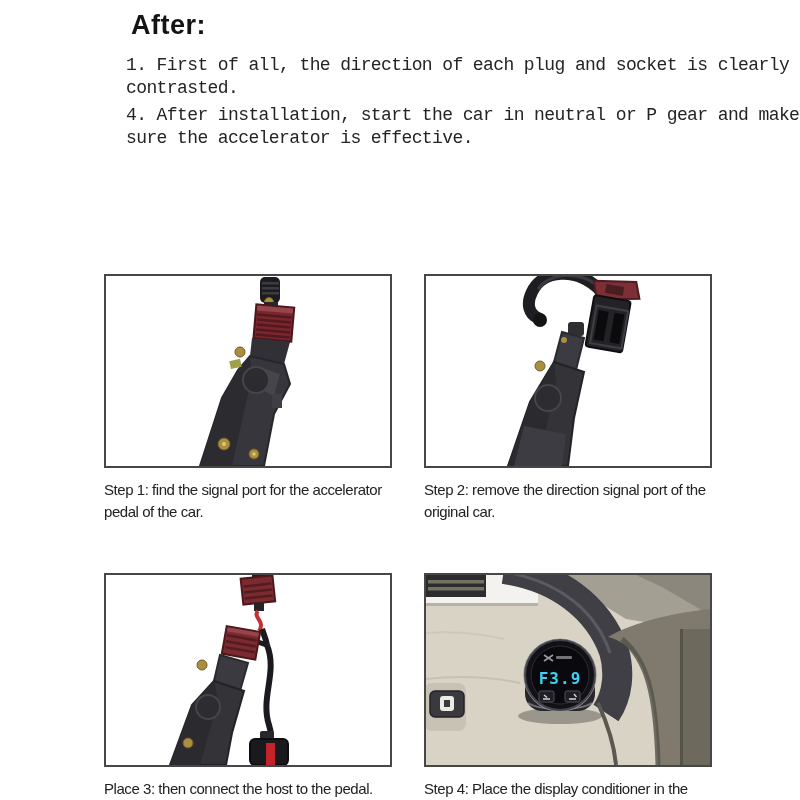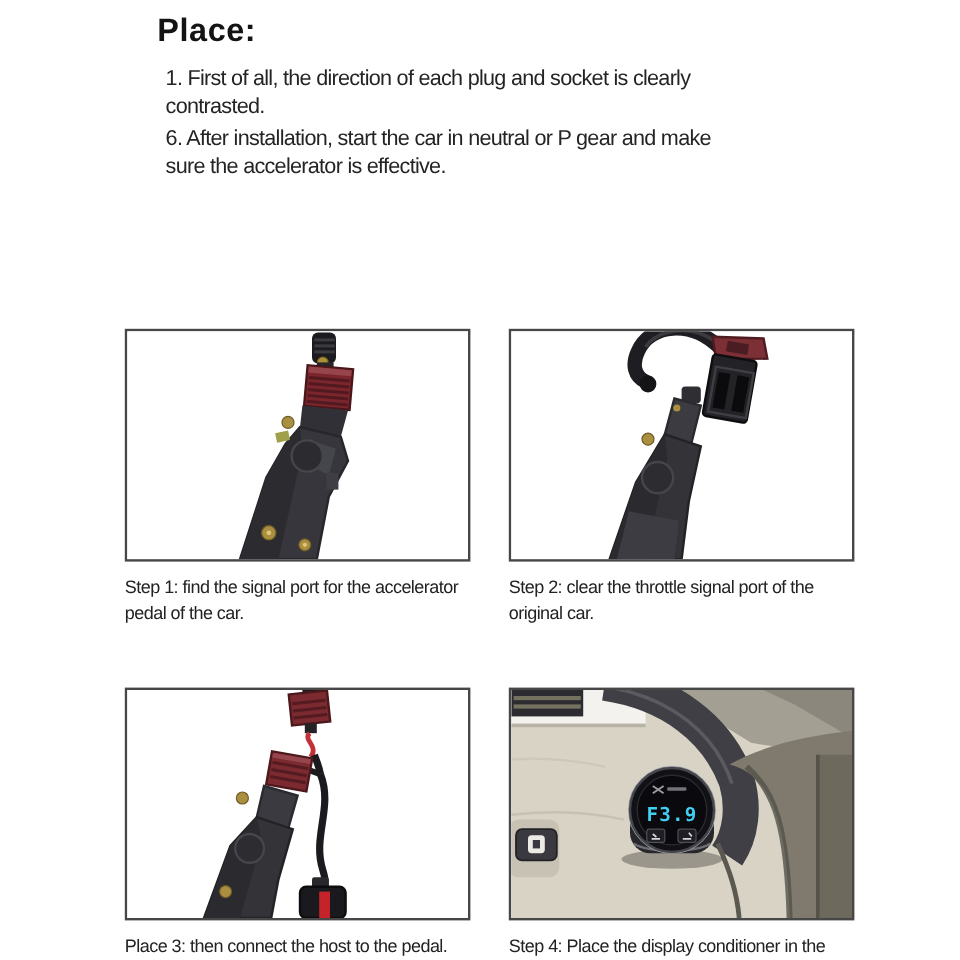--- a/index.html
+++ b/index.html
@@ -5,21 +5,21 @@
   html,body{margin:0;padding:0;}
   body{
     width:800px;height:800px;position:relative;overflow:hidden;
     background:#ffffff;color:#232323;
     font-family:"Liberation Sans", sans-serif;
   }
   .tips-heading{
     position:absolute;left:131px;top:10px;margin:0;
     font-size:27px;font-weight:700;color:#141414;letter-spacing:.5px;
   }
-  .tips-list{position:absolute;left:138px;top:54px;}
+  .tips-list{position:absolute;left:126px;top:54px;font-family:Liberation Mono, monospace;}
   .tip{
     margin:0 0 4px 0;font-size:18px;line-height:23px;letter-spacing:-.6px;
     white-space:pre;color:#242424;
   }
   .steps-grid{
     position:absolute;left:104px;top:274px;
     display:grid;grid-template-columns:288px 288px;column-gap:22px;row-gap:0;gap:32px;
   }
   figure.step{margin:0;}
   .photo{
@@ -29,26 +29,26 @@
   .photo svg{display:block;}
   figcaption{
     margin-top:11px;height:62px;
     font-size:15px;line-height:21.5px;letter-spacing:-.45px;
     white-space:pre;color:#222222;
   }
 </style>
 </head>
 <body>
 
-<h1 class="tips-heading">Place:</h1>
+<h1 class="tips-heading">After:</h1>
 
 <div class="tips-list">
   <p class="tip">1. First of all, the direction of each plug and socket is clearly
 contrasted.</p>
-  <p class="tip">6. After installation, start the car in neutral or P gear and make
+  <p class="tip">4. After installation, start the car in neutral or P gear and make
 sure the accelerator is effective.</p>
 </div>
 
 <div class="steps-grid">
 
   <figure class="step">
     <div class="photo">
       <svg width="284" height="190" viewBox="0 0 284 190">
         <rect x="0" y="0" width="284" height="190" fill="#ffffff"></rect>
         <g>
@@ -110,21 +110,21 @@
           <polygon points="136,56 158,62 150,94 128,86" fill="#3b3b41" stroke="#2a2a2f" stroke-width="2"></polygon>
           <circle cx="114" cy="90" r="5" fill="#ab8f41" stroke="#6f5b26" stroke-width="1"></circle>
           <circle cx="138" cy="64" r="3" fill="#ab8f41"></circle>
           <polygon points="128,86 158,96 148,142 142,190 82,190 104,126" fill="#333338" stroke="#232327" stroke-width="2"></polygon>
           <polygon points="128,86 104,126 82,190 112,190 130,106" fill="#2a2a2f"></polygon>
           <circle cx="122" cy="122" r="13" fill="#2c2c31" stroke="#45454c" stroke-width="2"></circle>
           <polygon points="98,150 140,158 136,190 88,190" fill="#3c3c42"></polygon>
         </g>
       </svg>
     </div>
-    <figcaption>Step 2: clear the throttle signal port of the
+    <figcaption>Step 2: remove the direction signal port of the
 original car.</figcaption>
   </figure>
 
   <figure class="step">
     <div class="photo">
       <svg width="284" height="190" viewBox="0 0 284 190">
         <rect x="0" y="0" width="284" height="190" fill="#ffffff"></rect>
         <g>
           <rect x="146" y="0" width="20" height="8" fill="#1e1e22"></rect>
           <g transform="rotate(-6 152 16)">

